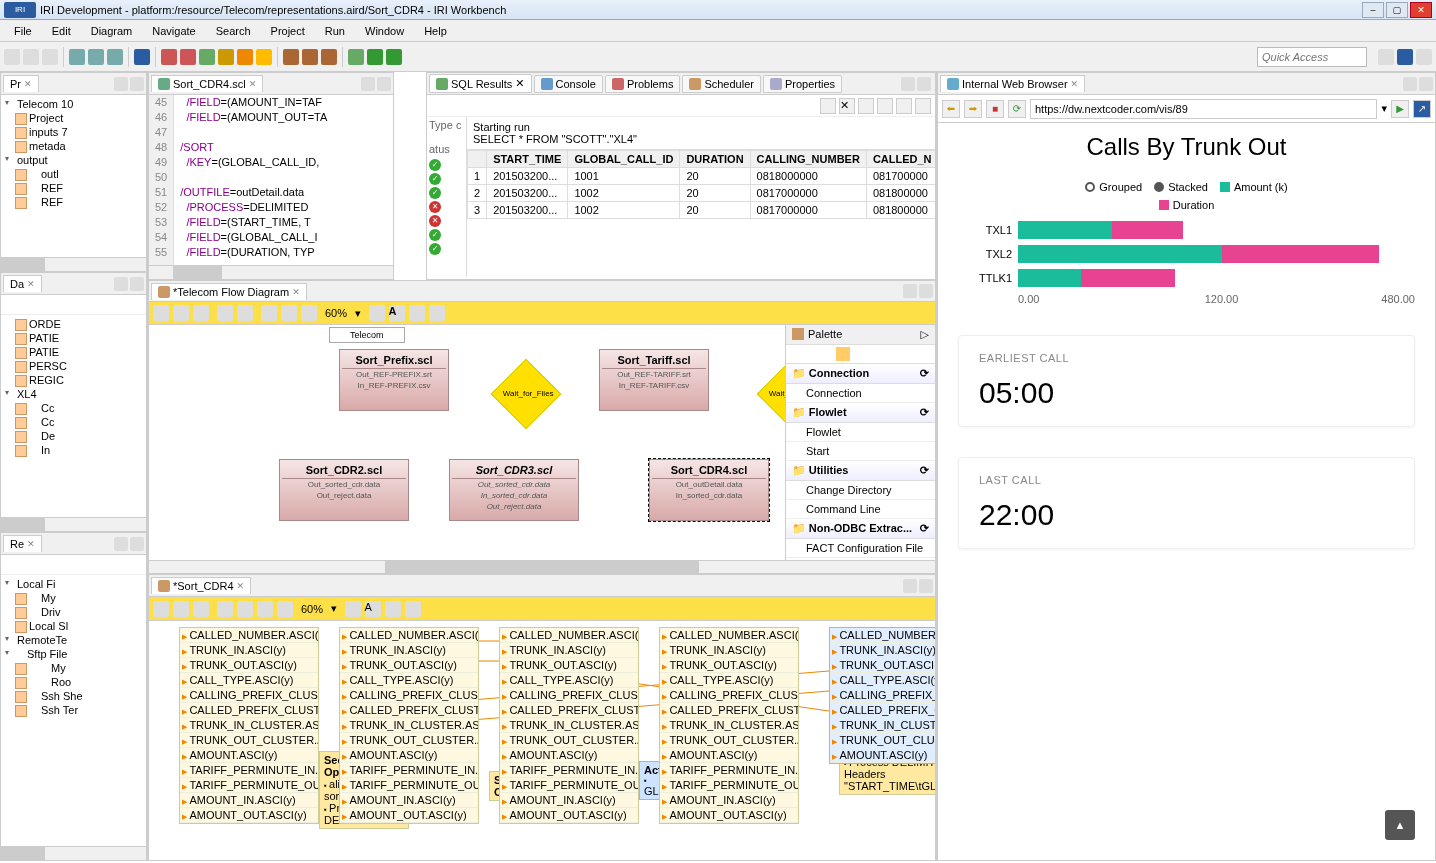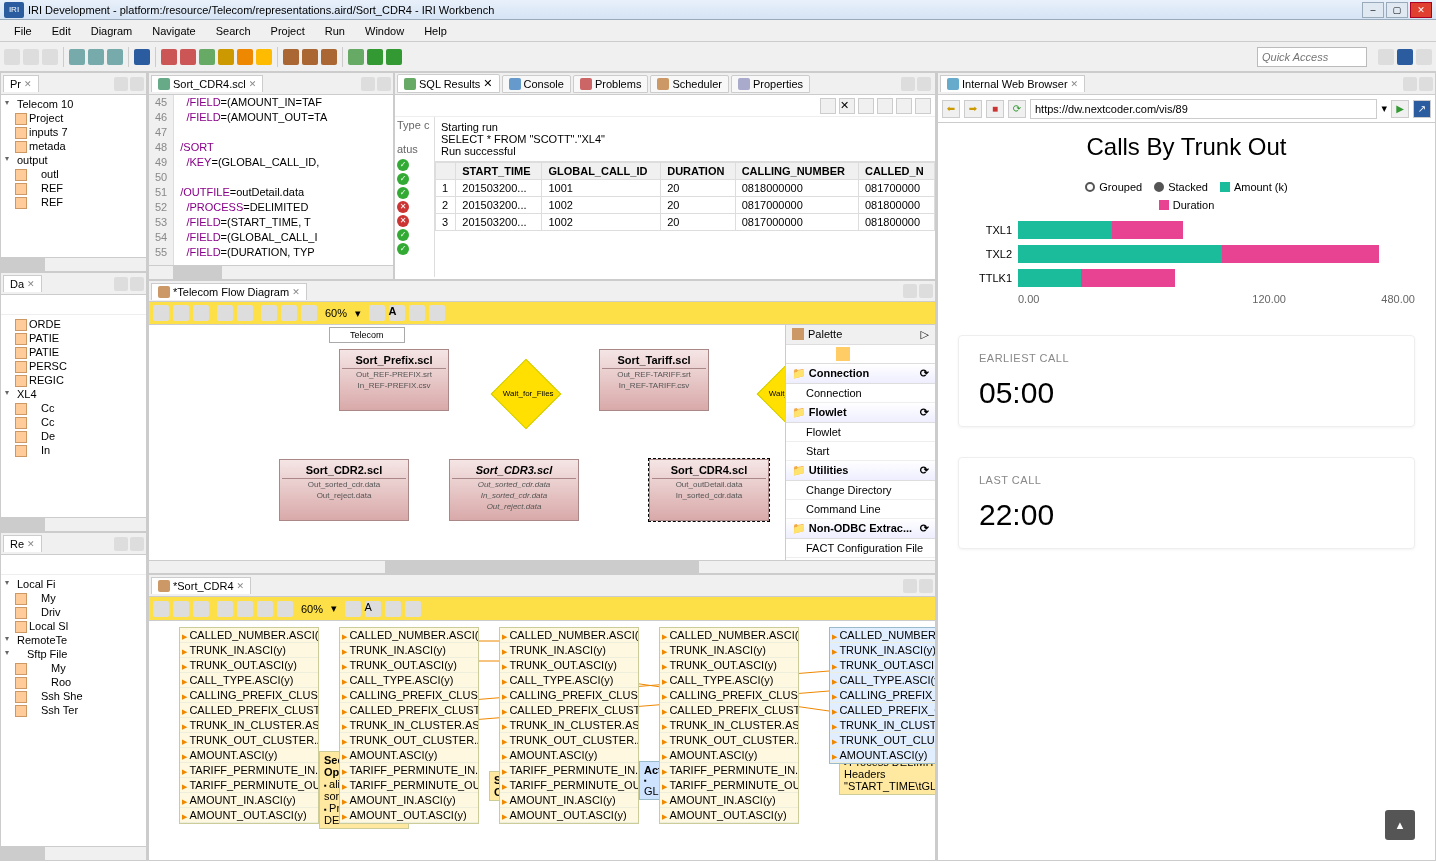--- a/index.html
+++ b/index.html
@@ -1,18 +1,18 @@
 <!DOCTYPE html>
 <html><head>
 <meta charset="utf-8">
 <style>
 * { box-sizing: border-box; margin: 0; padding: 0; font-family: "Segoe UI", Tahoma, sans-serif; font-size: 11px; }
 body { background: #fff; width: 1436px; height: 863px; overflow: hidden; position: relative; }
 .title-bar { height: 20px; background: linear-gradient(#e8f0fa, #d6e4f5); display: flex; align-items: center; padding: 0 4px; border-bottom: 1px solid #9ab; }
-.title-bar .icon { width: 20px; height: 16px; background: #2a5c9f; color: #fff; font-size: 8px; display: flex; align-items: center; justify-content: center; border-radius: 2px; margin-right: 4px; }
+.title-bar .icon { width: 32px; height: 16px; background: #2a5c9f; color: #fff; font-size: 8px; display: flex; align-items: center; justify-content: center; border-radius: 2px; margin-right: 4px; }
 .title-bar .text { flex: 1; color: #000; }
 .win-btns { display: flex; gap: 2px; }
 .win-btn { width: 22px; height: 16px; background: #e0e8f2; border: 1px solid #9ab; display: flex; align-items: center; justify-content: center; font-size: 9px; }
 .win-btn.close { background: #e04030; color: #fff; border-color: #a02; }
 .menu-bar { height: 22px; background: #f0f0f0; display: flex; align-items: center; padding: 0 4px; border-bottom: 1px solid #ccc; }
 .menu-bar span { padding: 2px 10px; cursor: default; }
 .toolbar { height: 30px; background: #f0f0f0; display: flex; align-items: center; padding: 0 4px; border-bottom: 1px solid #ccc; gap: 3px; }
 .toolbar .tb { width: 16px; height: 16px; border: 1px solid transparent; background: #ddd; border-radius: 2px; }
 .toolbar .sep { width: 1px; height: 20px; background: #ccc; margin: 0 2px; }
 .quick-access { margin-left: auto; }
@@ -32,21 +32,21 @@
 .tree .node::before { content: "▸"; position: absolute; left: 2px; font-size: 8px; color: #666; }
 .tree .node.exp::before { content: "▾"; }
 .tree .leaf { padding: 1px 0 1px 26px; position: relative; }
 .tree .leaf::before { content: ""; width: 10px; height: 10px; background: #fc9; position: absolute; left: 12px; top: 2px; border: 1px solid #c96; }
 .code-editor { font-family: Consolas, monospace; font-size: 11px; line-height: 15px; overflow: hidden; white-space: pre; display: flex; }
 .gutter { background: #f0f0f0; color: #888; padding: 0 6px; text-align: right; border-right: 1px solid #ddd; }
 .code-lines { padding-left: 6px; }
 .code-lines .kw { color: #808; }
 .top-row { display: flex; height: 208px; }
 .editor-view { width: 246px; }
-.sql-view { flex: 1; }
+.sql-view { flex: 1; margin-left: 32px; }
 .sql-tabs { display: flex; gap: 2px; padding: 2px; }
 .sql-tab { padding: 2px 6px; background: #f8f8f8; border: 1px solid #ccc; display: flex; align-items: center; gap: 3px; font-size: 10px; border-radius: 2px 2px 0 0; }
 .sql-tab.active { background: #fff; }
 .sql-tab .ic { width: 12px; height: 12px; display: inline-block; border-radius: 2px; }
 .sql-toolbar { height: 22px; display: flex; justify-content: flex-end; align-items: center; gap: 3px; padding: 0 4px; border-bottom: 1px solid #eee; }
 .sql-toolbar .t { width: 16px; height: 16px; border: 1px solid #ccc; background: #f0f0f0; }
 .sql-body { display: flex; height: calc(100% - 46px); }
 .sql-left { width: 40px; border-right: 1px solid #ddd; padding: 2px; writing-mode: horizontal-tb; font-size: 9px; color: #666; }
 .sql-right { flex: 1; display: flex; flex-direction: column; overflow: hidden; }
 .sql-log { padding: 4px 6px; font-size: 10px; border-bottom: 1px solid #ddd; }
@@ -328,21 +328,20 @@
                 <div style="width:12px;height:12px;border-radius:6px;margin:2px 0;background:#c33;color:#fff;font-size:8px;text-align:center;line-height:12px">✕</div>
                 <div style="width:12px;height:12px;border-radius:6px;margin:2px 0;background:#c33;color:#fff;font-size:8px;text-align:center;line-height:12px">✕</div>
                 <div style="width:12px;height:12px;border-radius:6px;margin:2px 0;background:#3a3;color:#fff;font-size:8px;text-align:center;line-height:12px">✓</div>
                 <div style="width:12px;height:12px;border-radius:6px;margin:2px 0;background:#3a3;color:#fff;font-size:8px;text-align:center;line-height:12px">✓</div>
               </div>
           </div>
           <div class="sql-right">
             <div class="sql-log">
               <div>Starting run</div>
               <div>SELECT * FROM "SCOTT"."XL4"</div>
-              <div>Run successful</div>
             </div>
             <div class="sql-table">
               <table id="sqltbl">
                   <tbody>
                     <tr>
                       <th></th>
                       <th>START_TIME</th>
                       <th>GLOBAL_CALL_ID</th>
                       <th>DURATION</th>
                       <th>CALLING_NUMBER</th>
@@ -675,21 +674,21 @@
             <div class="bar-row">
               <div class="lbl">TTLK1</div>
               <div class="track">
                 <div class="seg" style="width:16.666666666666664%;background:#1abc9c"></div>
                 <div class="seg" style="width:25%;background:#e84393"></div>
               </div>
             </div>
           </div>
         <div class="axis">
           <span>0.00</span>
-          <span style="text-align:right;padding-left:10px">120.00</span>
+          <span style="text-align:center;padding-left:10px">120.00</span>
           <span style="text-align:right">480.00</span>
         </div>
 
         <div class="card">
           <div class="lbl">EARLIEST CALL</div>
           <div class="val">05:00</div>
         </div>
         <div class="card">
           <div class="lbl">LAST CALL</div>
           <div class="val">22:00</div>

